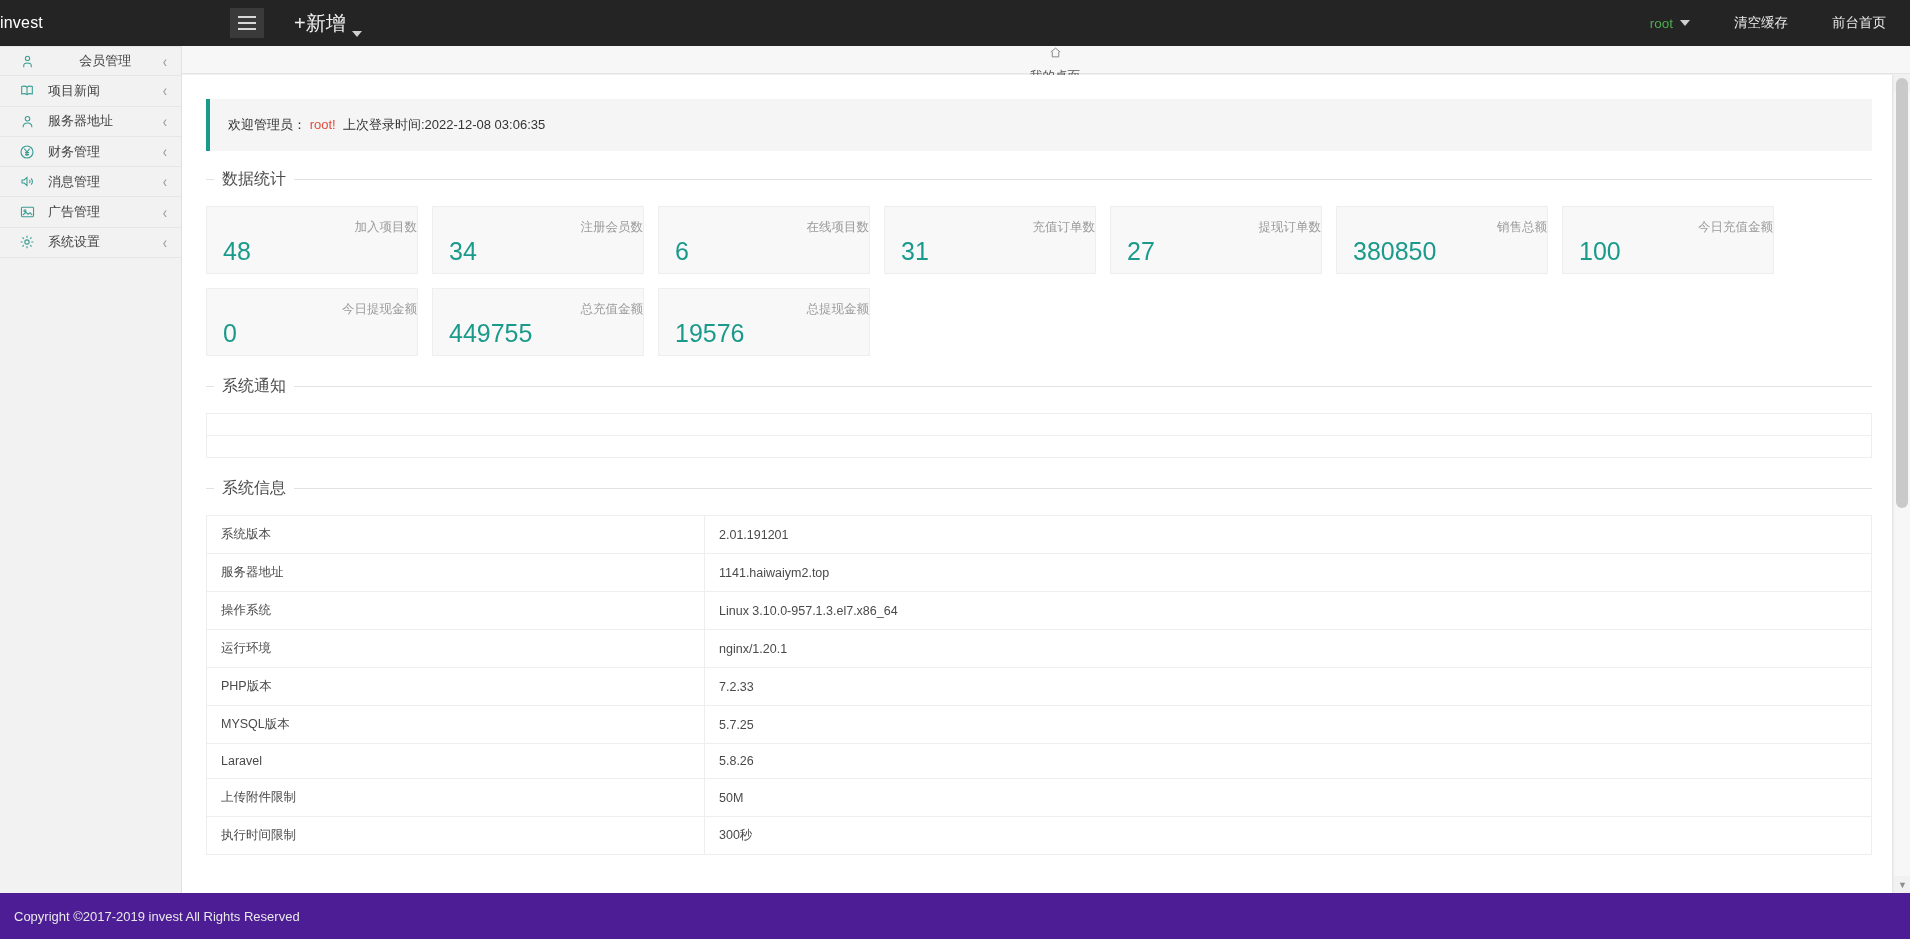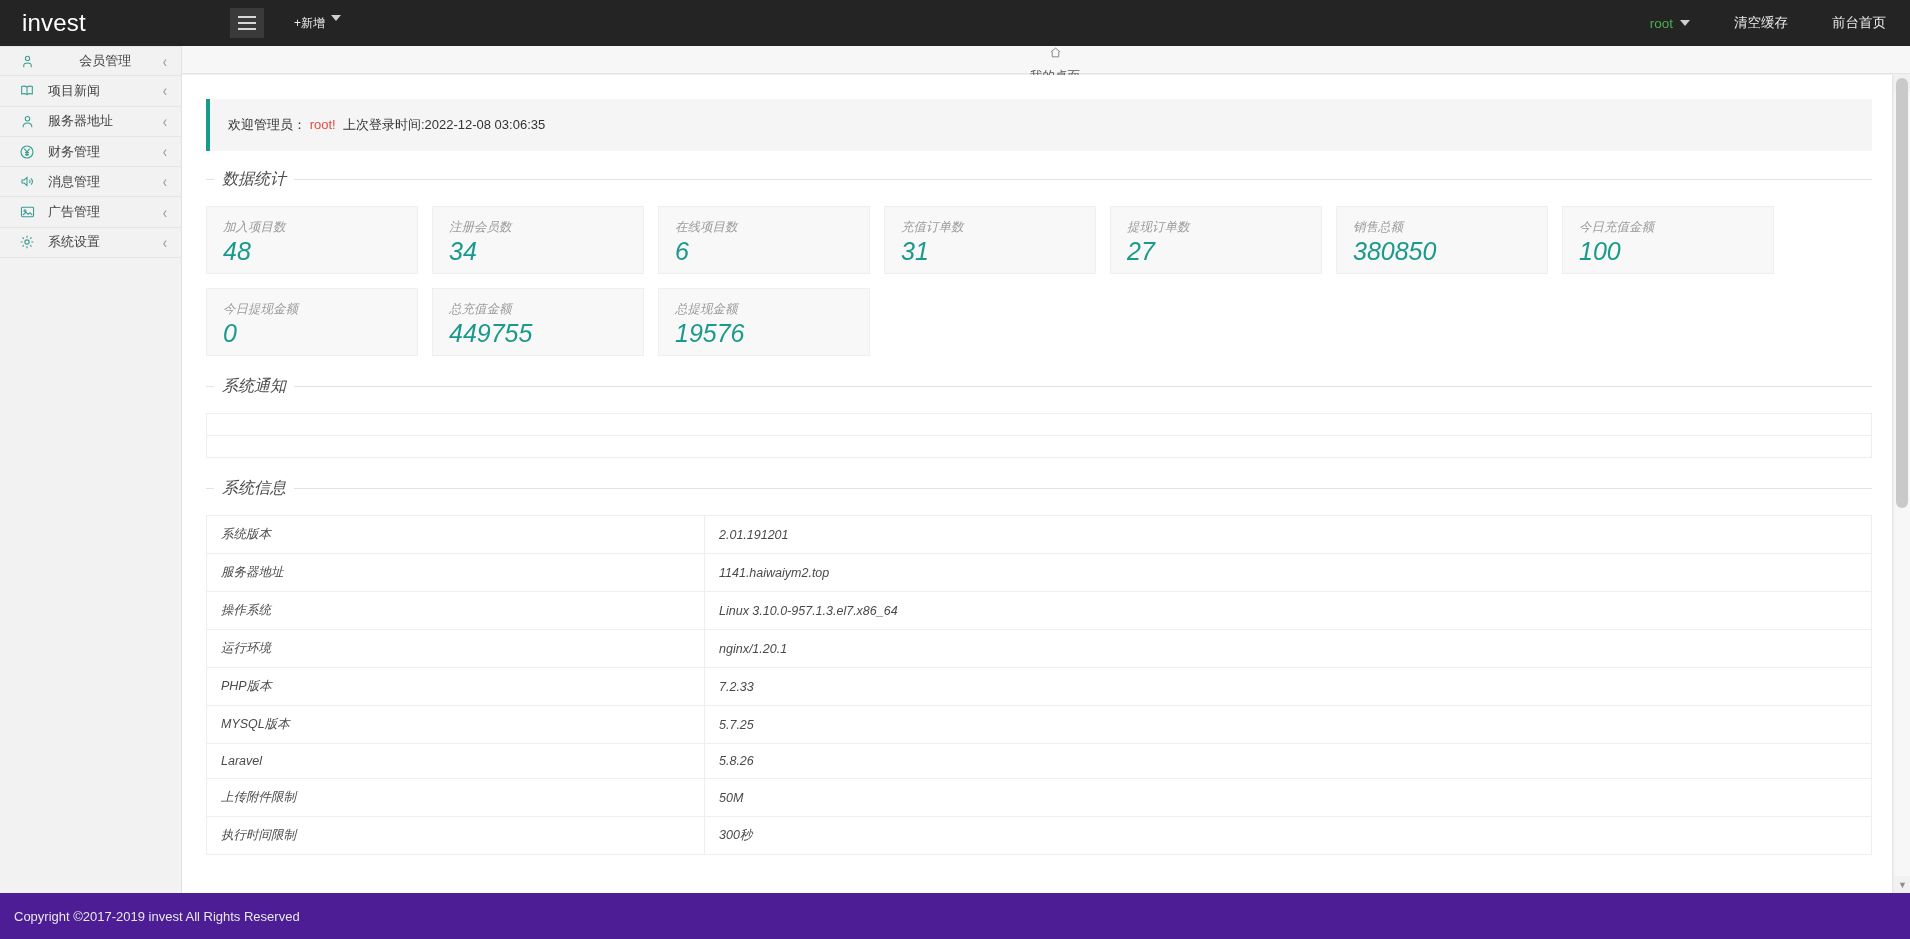--- a/index.html
+++ b/index.html
@@ -16,42 +16,41 @@
   .topbar {
     position: absolute; top: 0; left: 0;
     width: 1910px; height: 46px;
     background: #242424;
     display: flex; align-items: center;
     z-index: 30;
   }
   .brand {
     width: 220px; height: 46px;
     display: flex; align-items: center;
-    padding-left: 22px;
     color: #ffffff;
-    font-size: 24px;
+    font-size: 16px;
     letter-spacing: .2px;
   }
   .hamburger {
     width: 34px; height: 30px;
     background: #3a3a3a;
     margin-left: 10px;
     display: flex; flex-direction: column;
     align-items: center; justify-content: center;
     gap: 4px;
     cursor: pointer;
   }
   .hamburger i {
     display: block; width: 18px; height: 2px; background: #d8d8d8;
   }
   .newbtn {
     margin-left: 30px;
     color: #f0f0f0;
-    font-size: 12px;
-    display: flex; align-items: flex-start; gap: 6px;
+    font-size: 20px;
+    display: flex; align-items: flex-end; gap: 6px;
     cursor: pointer;
   }
   .caret {
     width: 0; height: 0;
     border-left: 5px solid transparent;
     border-right: 5px solid transparent;
     border-top: 6px solid #cfcfcf;
     display: inline-block;
   }
   .topright {
@@ -161,38 +160,37 @@
     margin-bottom: 18px;
   }
   .alert .uname { color: #e64b3c; }
 
   fieldset {
     border: 0;
     border-top: 1px solid #e2e2e2;
     margin: 0 0 20px 0;
     padding: 16px 0 0 0;
     position: relative;
-    font-style: italic;
   }
   fieldset > legend {
     font-size: 16px;
     color: #4c4c4c;
     padding: 0 8px 0 8px;
     margin-left: 8px;
   }
 
   .cards { display: flex; flex-wrap: wrap; gap: 14px; }
   .card {
     width: 212px;
     height: 68px;
     background: #f8f8f8;
     border: 1px solid #eeeeee;
     padding: 12px 0 0 16px;
   }
-  .card .k { font-size: 12.5px; color: #9b9b9b; margin-bottom: 2px; }
+  .card .k { font-size: 12.5px; color: #9b9b9b; margin-bottom: 2px; text-align: right; }
   .card .v { font-size: 25px; color: #1a9a8b; line-height: 1.1; font-weight: 400; }
 
   table.grid {
     width: 100%;
     border-collapse: collapse;
     font-size: 12.5px;
   }
   table.grid td {
     border: 1px solid #eeeeee;
     padding: 10px 14px;

